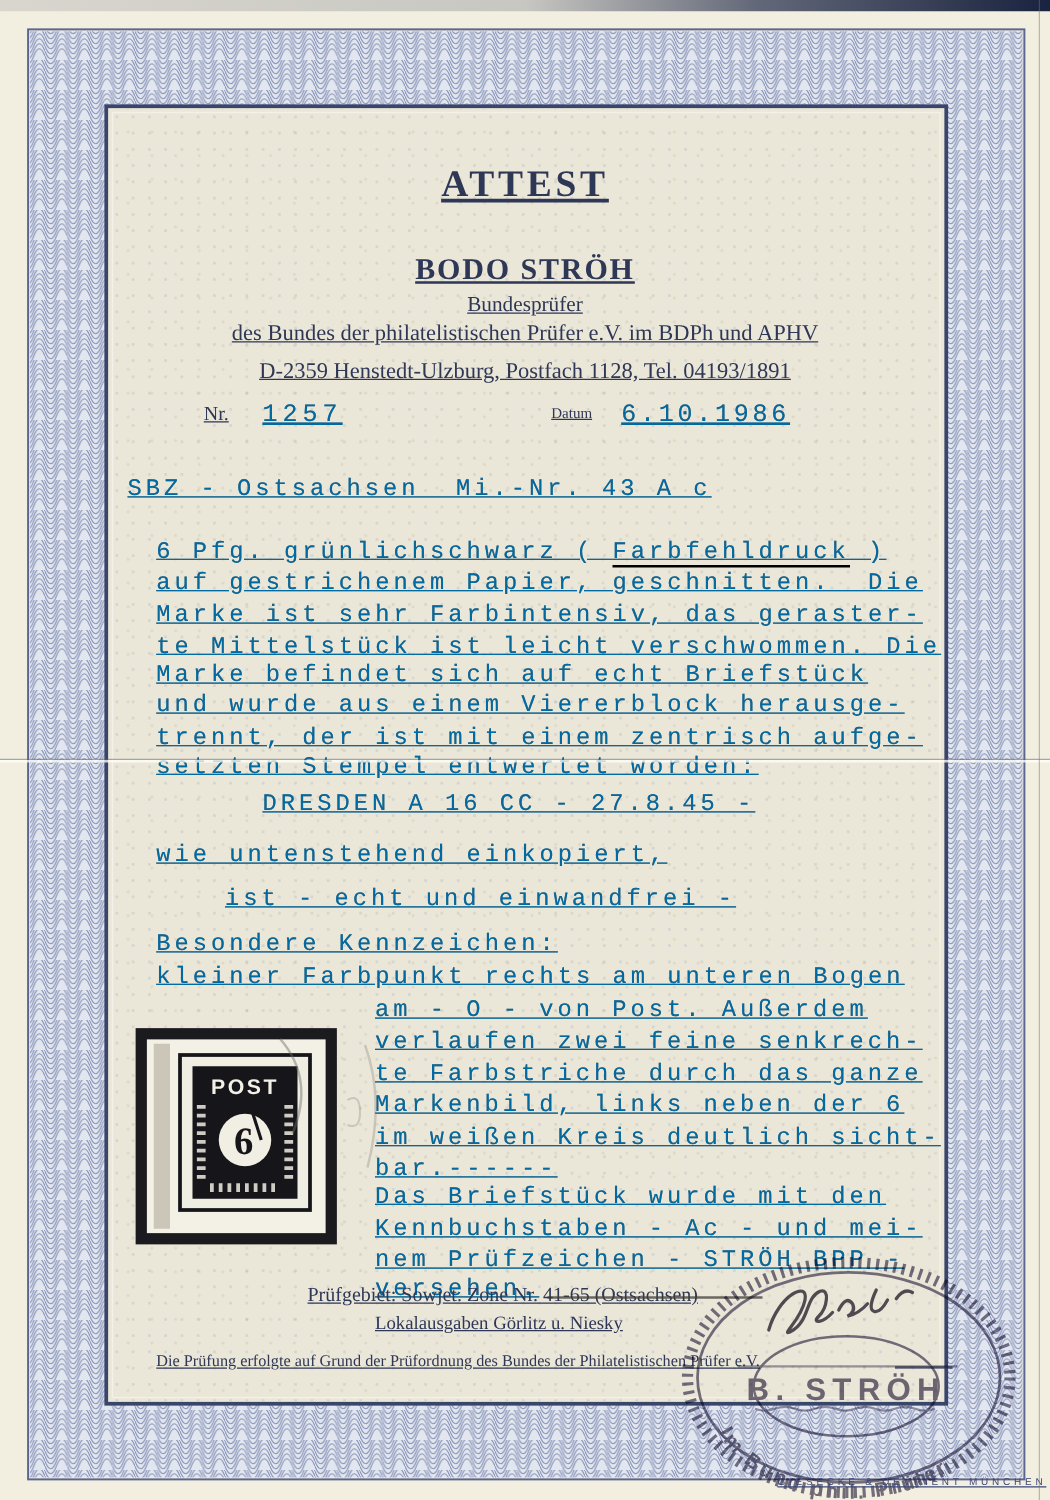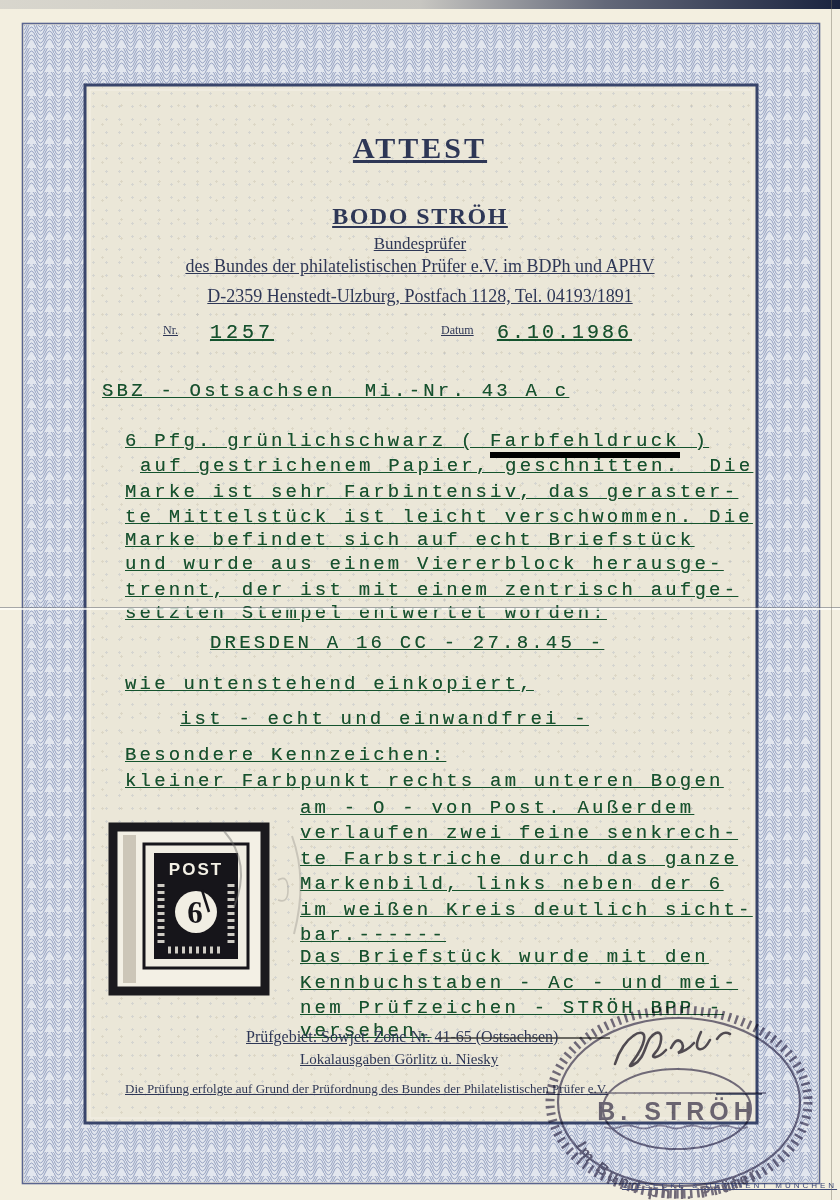--- a/index.html
+++ b/index.html
@@ -1,19 +1,19 @@
 <!DOCTYPE html>
 <html><head>
 <meta charset="utf-8">
 <style>
   html,body{margin:0;padding:0;}
   body{width:840px;height:1200px;background:#f3efe0;position:relative;overflow:hidden;}
   .abs{position:absolute;}
   .serif{font-family:"Liberation Serif",serif;color:#2e3756;}
-  .mono{font-family:"Liberation Mono","DejaVu Sans Mono",monospace;color:#14532d;
+  .mono{font-family:"Liberation Mono","DejaVu Sans Mono",monospace;color:#0369a1;
         font-size:19px;letter-spacing:3.2px;white-space:pre;
         text-shadow:0 0 .4px rgba(60,58,55,.55);}
   .center{left:0;right:0;text-align:center;}
   .layer-frame{z-index:1;}
   .layer-texture{z-index:2;pointer-events:none;}
   .layer-text{z-index:3;text-decoration:underline;}
   .layer-photo{z-index:4;}
   .layer-seal{z-index:5;mix-blend-mode:multiply;}
   .texture{
     left:87px;top:87px;width:668px;height:1034px;
@@ -23,21 +23,21 @@
     background-size:13px 13px,19px 19px;
     background-position:0 0,6px 9px;
   }
   .topshadow{left:0;top:0;width:840px;height:9px;z-index:6;
     background:linear-gradient(to right, rgba(25,35,70,.12) 0%, rgba(25,35,70,.20) 50%,
                rgba(22,32,66,.65) 72%, rgba(14,24,54,.95) 100%);}
   .rightedge{top:0;bottom:0;left:831px;width:1px;background:rgba(120,115,100,.45);z-index:6;}
   .crease{left:0;top:607px;width:840px;height:3px;z-index:6;
     background:linear-gradient(to bottom, rgba(90,95,110,.50) 0 1px, rgba(255,255,250,.75) 1px 3px);}
   .rule{background:#3f3d3a;opacity:.75;height:2px;z-index:4;}
-  .u-ink{border-bottom:6px solid #000000;}
+  .u-ink{border-bottom:2px solid #000000;}
 </style>
 </head>
 <body>
 
 <svg class="abs layer-frame" width="840" height="1200" viewBox="0 0 840 1200" style="left:0;top:0;">
   <defs>
     <pattern id="gw" width="18" height="24" patternUnits="userSpaceOnUse">
       <rect width="18" height="24" fill="#e2e6ee"></rect>
       <g stroke="#8a96ba" stroke-width="0.9" fill="none">
         <path d="M0,-3 Q4.5,9 9,-3 T18,-3"></path>
@@ -61,30 +61,30 @@
 <div class="abs layer-text serif center" style="top:131px;font-size:30px;font-weight:bold;letter-spacing:3px;">ATTEST</div>
 
 <div class="abs layer-text serif center" style="top:203px;font-size:24px;font-weight:bold;letter-spacing:1.5px;">BODO STRÖH</div>
 
 <div class="abs layer-text serif center" style="top:234px;font-size:17px;">Bundesprüfer</div>
 
 <div class="abs layer-text serif center" style="top:256px;font-size:18px;">des Bundes der philatelistischen Prüfer e.V. im BDPh und APHV</div>
 
 <div class="abs layer-text serif center" style="top:286px;font-size:18px;">D-2359 Henstedt-Ulzburg, Postfach 1128, Tel. 04193/1891</div>
 
-<div class="abs layer-text serif" style="left:163px;top:323px;font-size:12px;">Nr.</div>
+<div class="abs layer-text serif" style="left:163px;top:323px;font-size:16px;">Nr.</div>
 <div class="abs layer-text mono" style="left:210px;top:321px;font-size:20px;letter-spacing:4px;">1257</div>
 <div class="abs layer-text serif" style="left:441px;top:323px;font-size:12px;">Datum</div>
 <div class="abs layer-text mono" style="left:497px;top:321px;font-size:20px;letter-spacing:3px;">6.10.1986</div>
 
 <div class="abs layer-text mono" style="left:102px;top:380px;">SBZ - Ostsachsen  Mi.-Nr. 43 A c</div>
 
 <div class="abs layer-text mono" style="left:125px;top:430px;"><span>6 Pfg. grünlichschwarz ( </span><span class="u-ink">Farbfehldruck</span><span> )</span></div>
 
-<div class="abs layer-text mono" style="left:140px;top:455px;">auf gestrichenem Papier, geschnitten.  Die</div>
+<div class="abs layer-text mono" style="left:125px;top:455px;">auf gestrichenem Papier, geschnitten.  Die</div>
 <div class="abs layer-text mono" style="left:125px;top:481px;">Marke ist sehr Farbintensiv, das geraster-</div>
 <div class="abs layer-text mono" style="left:125px;top:506px;">te Mittelstück ist leicht verschwommen. Die</div>
 <div class="abs layer-text mono" style="left:125px;top:529px;">Marke befindet sich auf echt Briefstück</div>
 <div class="abs layer-text mono" style="left:125px;top:553px;">und wurde aus einem Viererblock herausge-</div>
 <div class="abs layer-text mono" style="left:125px;top:579px;">trennt, der ist mit einem zentrisch aufge-</div>
 <div class="abs layer-text mono" style="left:125px;top:602px;">setzten Stempel entwertet worden:</div>
 
 <div class="abs layer-text mono" style="left:210px;top:632px;">DRESDEN A 16 CC - 27.8.45 -</div>
 
 <div class="abs layer-text mono" style="left:125px;top:673px;">wie untenstehend einkopiert,</div>

